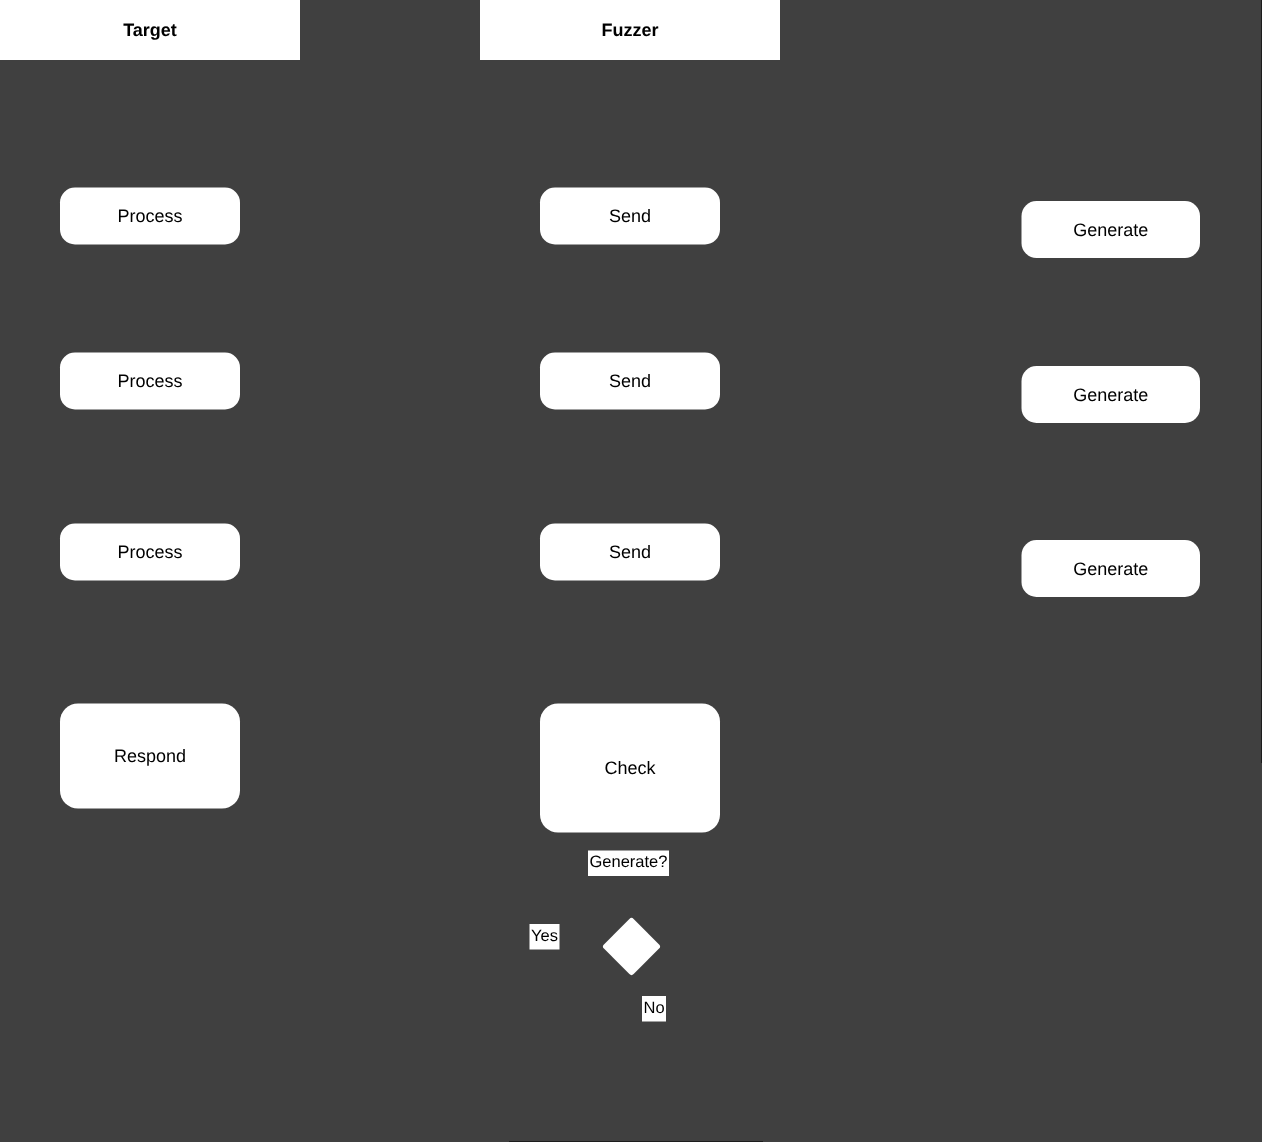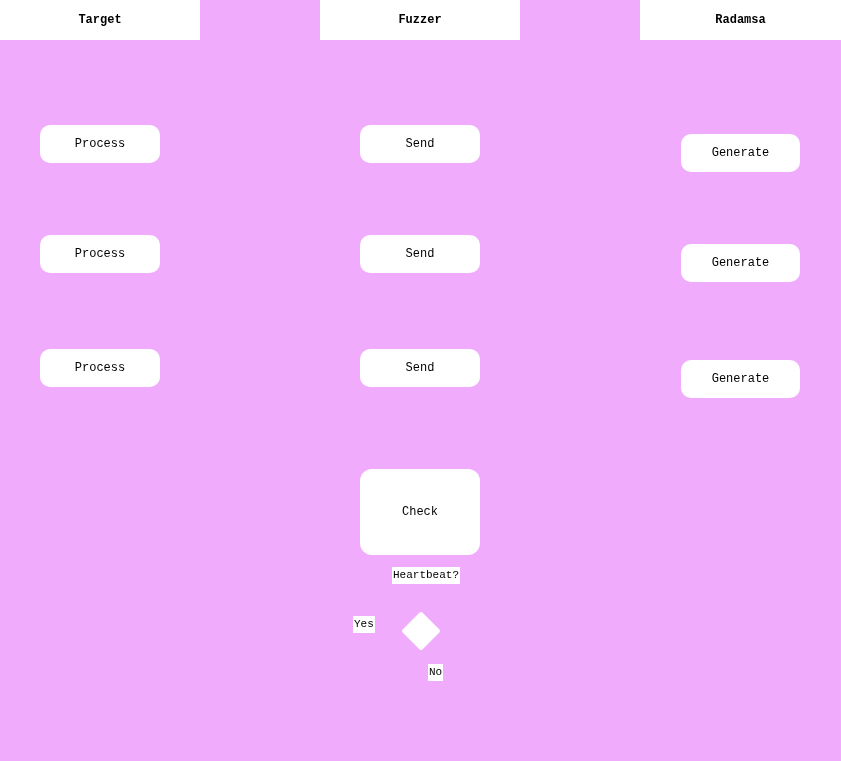--- a/index.html
+++ b/index.html
@@ -4,22 +4,22 @@
 <style>
   html, body {
     margin: 0;
     padding: 0;
     background: #000000;
   }
   #canvas {
     position: relative;
     width: 841px;
     height: 761px;
-    background: #f0abfc;
-    font-family: Liberation Mono, monospace;
+    background: #404040;
+    font-family: Liberation Sans, sans-serif;
     overflow: hidden;
   }
   .lane-header {
     position: absolute;
     background: #ffffff;
     color: #000000;
     display: flex;
     align-items: center;
     justify-content: center;
     font-size: 12px;
@@ -64,36 +64,36 @@
 <div id="canvas">
 
   <div class="lane-header" style="left:0px; top:0px; width:200px; height:40px;">
     <span>Target</span>
   </div>
 
   <div class="lane-header" style="left:320px; top:0px; width:200px; height:40px;justify-content:center;">
     <span>Fuzzer</span>
   </div>
 
-  <div class="lane-header" style="left:640px; top:0px; width:201px; height:40px;">
-    <span>Radamsa</span>
-  </div>
 
   <div class="node" style="left:40px; top:125px; width:120px; height:38px;">
     <span>Process</span>
   </div>
 
   <div class="node" style="left:40px; top:235px; width:120px; height:38px;">
     <span>Process</span>
   </div>
 
   <div class="node" style="left:40px; top:349px; width:120px; height:38px;">
     <span>Process</span>
   </div>
 
+  <div class="node tall" style="left:40px; top:469px; width:120px; height:70px;">
+    <span>Respond</span>
+  </div>
 
   <div class="node" style="left:360px; top:125px; width:120px; height:38px;">
     <span>Send</span>
   </div>
 
   <div class="node" style="left:360px; top:235px; width:120px; height:38px;">
     <span>Send</span>
   </div>
 
   <div class="node" style="left:360px; top:349px; width:120px; height:38px;">
@@ -109,21 +109,21 @@
   </div>
 
   <div class="node" style="left:681px; top:244px; width:119px; height:38px;">
     <span>Generate</span>
   </div>
 
   <div class="node" style="left:681px; top:360px; width:119px; height:38px;">
     <span>Generate</span>
   </div>
 
-  <div class="edge-label" style="left:392px; top:567px;">Heartbeat?</div>
+  <div class="edge-label" style="left:392px; top:567px;">Generate?</div>
 
   <div class="edge-label" style="left:353px; top:616px;">Yes</div>
 
   <div class="diamond" style="left:407px; top:617px; width:28px; height:28px;"></div>
 
   <div class="edge-label" style="left:428px; top:664px;">No</div>
 
 </div>
 
 </body></html>

